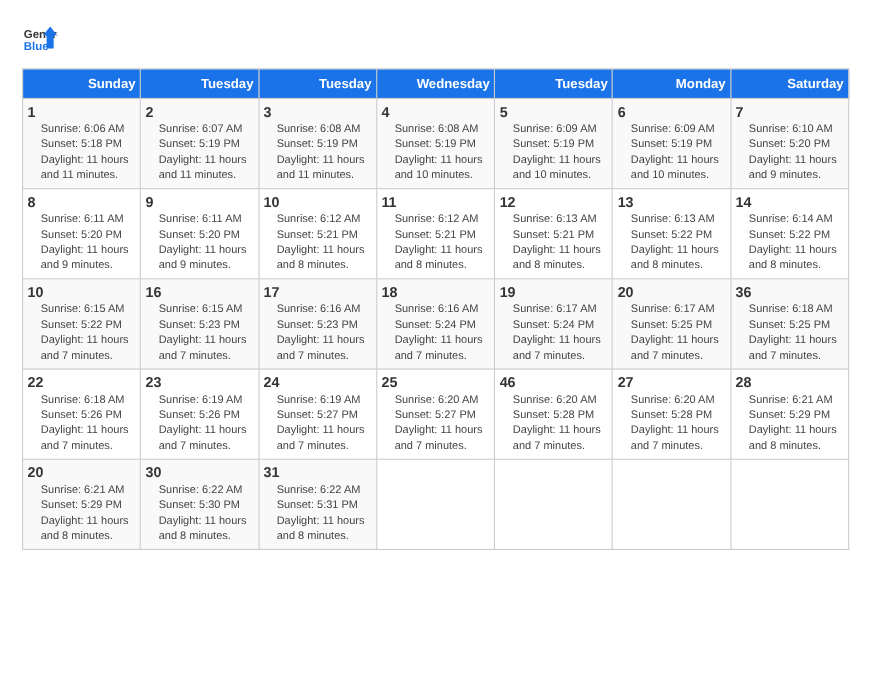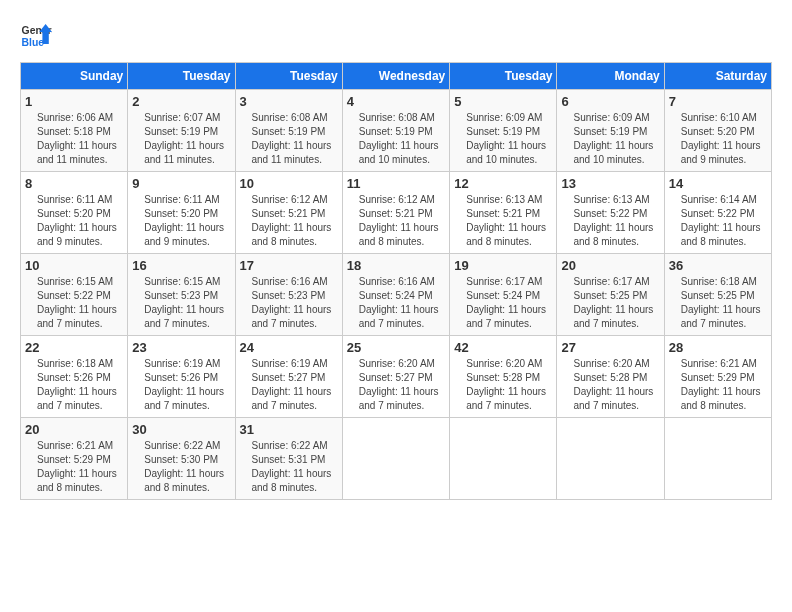--- a/index.html
+++ b/index.html
@@ -312,21 +312,21 @@
         </td>
         <td>
           <span class="day-num">25</span>
         <div class="day-info">
           Sunrise: 6:20 AM<br>
           Sunset: 5:27 PM<br>
           Daylight: 11 hours and 7 minutes.
         </div>
         </td>
         <td>
-          <span class="day-num">42</span>
+          <span class="day-num">46</span>
         <div class="day-info">
           Sunrise: 6:20 AM<br>
           Sunset: 5:28 PM<br>
           Daylight: 11 hours and 7 minutes.
         </div>
         </td>
         <td>
           <span class="day-num">27</span>
         <div class="day-info">
           Sunrise: 6:20 AM<br>

